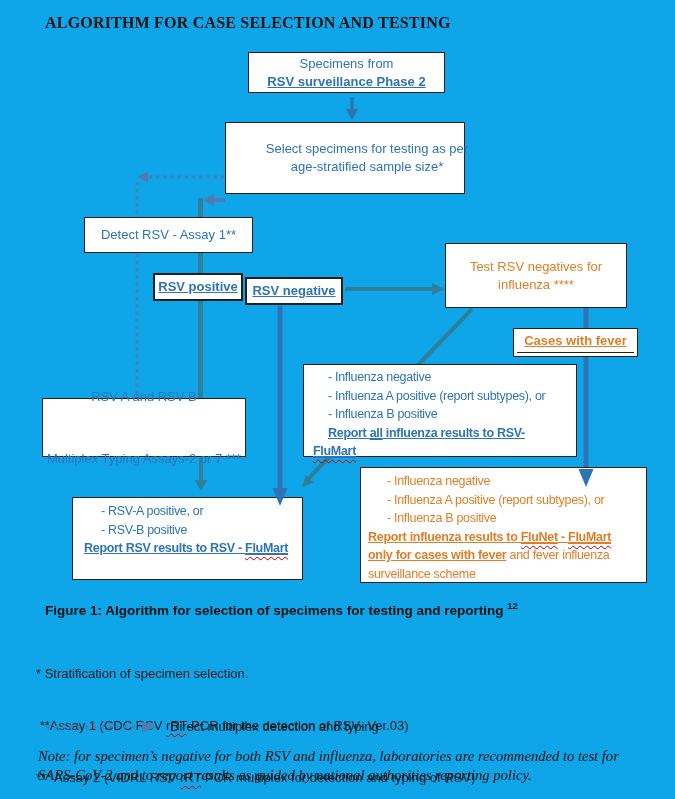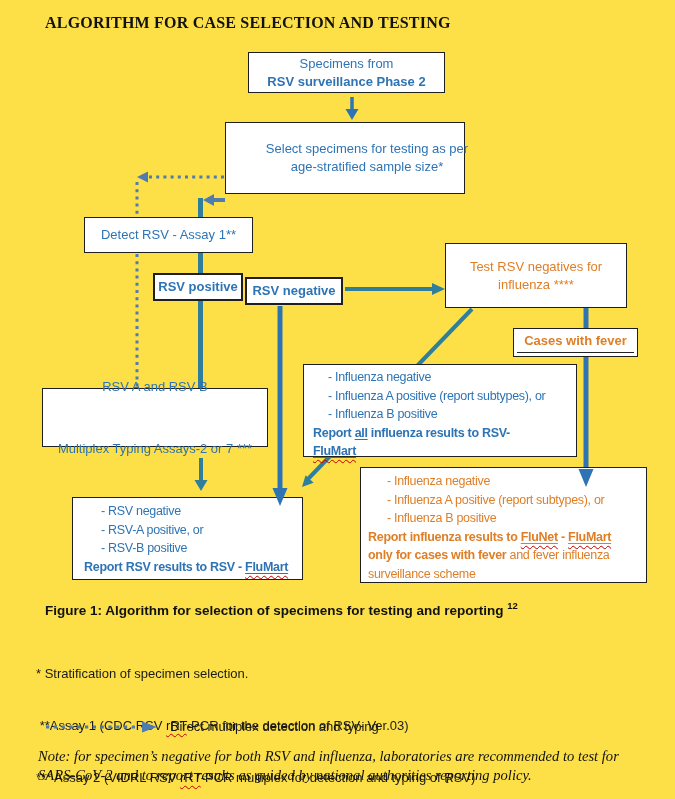--- a/index.html
+++ b/index.html
@@ -1,28 +1,28 @@
 <!DOCTYPE html>
 <html><head>
 <meta charset="utf-8">
 <style>
   html,body{margin:0;padding:0;background:#fff;}
-  .stage{position:relative;width:675px;height:799px;background:#fde047;overflow:hidden;
+  .stage{position:relative;width:675px;height:799px;background:#0ea5e9;overflow:hidden;
          font-family:"Liberation Sans",sans-serif;color:#1a1a1a;}
   .abs{position:absolute;}
   svg.layer{position:absolute;left:0;top:0;}
   .under{z-index:0;}
   .boxes{z-index:1;}
   .over{z-index:2;}
   .page-title{font-family:"Liberation Serif",serif;font-weight:bold;font-size:16px;letter-spacing:.2px;color:#111;}
   .fbox{position:absolute;background:#fff;border:1.5px solid #1f1f1f;box-sizing:border-box;z-index:1;}
   .center{display:flex;flex-direction:column;justify-content:center;align-items:center;text-align:center;}
   .bluetxt{color:#2E74B5;}
   .orangetxt{color:#DE7E26;}
-  .b{font-weight:bold;}
+  .b{font-weight:bold;text-decoration:underline;}
   .fs13{font-size:13px;line-height:18px;}
   .fs125{font-size:12.5px;line-height:18.6px;letter-spacing:-0.3px;}
   .bullets div{white-space:nowrap;}
   .uline{text-decoration:underline;text-decoration-thickness:1px;text-underline-offset:2px;}
   .wavy{text-decoration:underline wavy #C00000;text-decoration-thickness:1px;text-underline-offset:4px;}
   .wavy2{text-decoration:underline wavy #C00000;text-decoration-thickness:1px;text-underline-offset:2.5px;}
   .fever-label{border-bottom:1.6px solid #222;padding:0 7px 2px 7px;}
   .caption{font-size:13.5px;font-weight:bold;color:#111;}
   .caption sup{font-size:9.5px;}
   .footnotes{font-size:13px;line-height:17.2px;color:#1a1a1a;white-space:pre-wrap;}
@@ -102,31 +102,30 @@
   </div>
 
   <div class="fbox center boxes" style="left:513px;top:328px;width:125px;height:29px;border-width:1.5px;">
     <div class="orangetxt fs13 b nw fever-label">Cases with fever</div>
   </div>
 
   <div class="fbox boxes bullets fs125 bluetxt" style="left:303px;top:364px;width:274px;height:93px;padding-top:3px;">
     <div style="margin-left:24px;">- Influenza negative</div>
     <div style="margin-left:24px;">- Influenza A positive (report subtypes), or</div>
     <div style="margin-left:24px;">- Influenza B positive</div>
-    <div class="b" style="margin-left:9px;"><span>Report </span><span class="uline">all</span><span> influenza results to RSV-</span></div>
+    <div class="b" style="margin-left:24px;"><span>Report </span><span class="uline">all</span><span> influenza results to RSV-</span></div>
     <div class="b" style="margin-left:9px;"><span class="uline"><span class="wavy">FluMart</span></span></div>
   </div>
 
-  <div class="fbox center boxes" style="left:42px;top:388px;width:226px;height:59px;gap:44px;">
+  <div class="fbox center boxes" style="left:42px;top:398px;width:204px;height:59px;gap:44px;">
     <div class="bluetxt fs13 nw">RSV A and RSV B</div>
     <div class="bluetxt fs13 nw">Multiplex Typing Assays-2 or 7 ***</div>
   </div>
 
   <div class="fbox boxes bullets fs125 bluetxt" style="left:72px;top:497px;width:231px;height:83px;padding-top:4px;">
-    <div style="margin-left:28px;">- RSV negative</div>
     <div style="margin-left:28px;">- RSV-A positive, or</div>
     <div style="margin-left:28px;">- RSV-B positive</div>
     <div class="b nw" style="margin-left:11px;"><span>Report RSV results to RSV - </span><span class="uline"><span class="wavy">FluMart</span></span></div>
   </div>
 
   <div class="fbox boxes bullets fs125 orangetxt" style="left:360px;top:467px;width:287px;height:116px;padding-top:4px;">
     <div style="margin-left:26px;">- Influenza negative</div>
     <div style="margin-left:26px;">- Influenza A positive (report subtypes), or</div>
     <div style="margin-left:26px;">- Influenza B positive</div>
     <div class="b nw" style="margin-left:7px;"><span>Report influenza results to </span><span class="uline"><span class="wavy">FluNet</span></span><span> - </span><span class="uline"><span class="wavy">FluMart</span></span></div>

